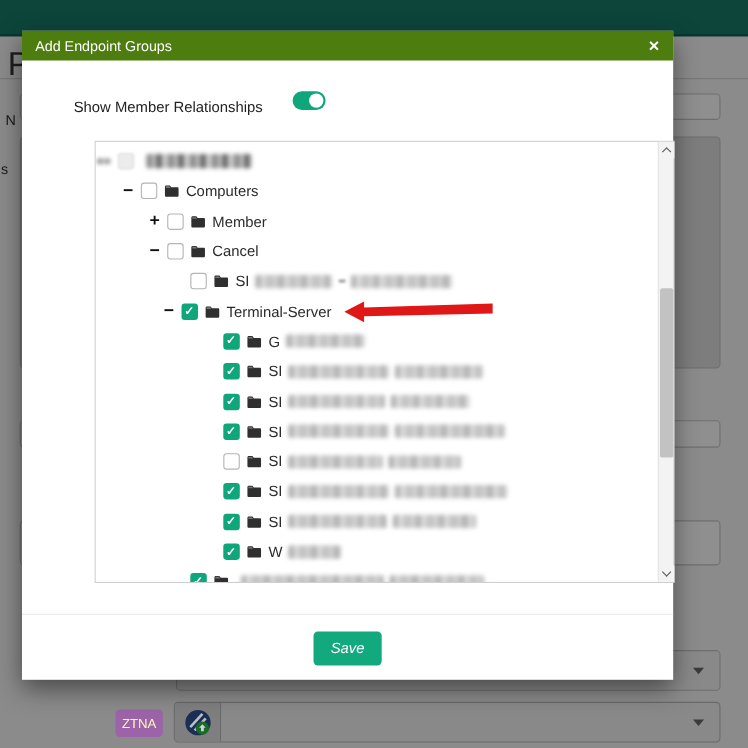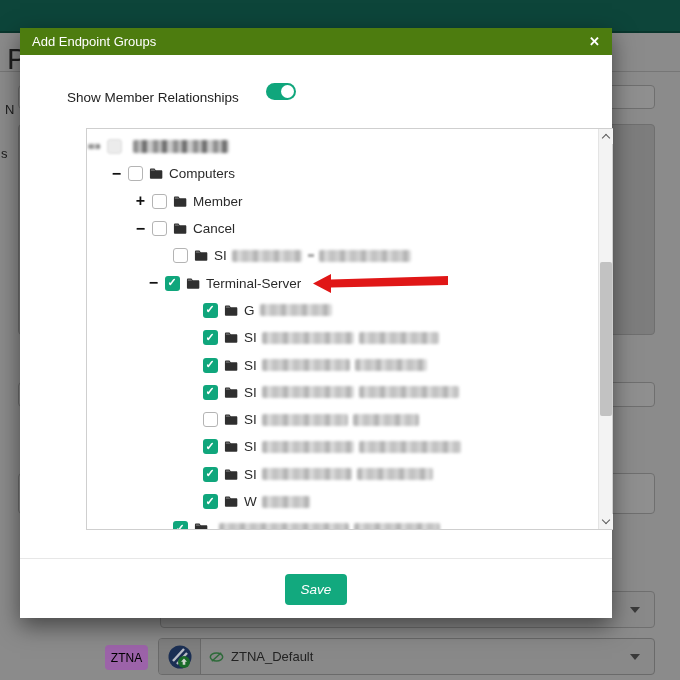--- a/index.html
+++ b/index.html
@@ -15,21 +15,21 @@
   .bg-label-s { position:absolute; left:1px; top:146px; font-size:13px; color:#1a1a1a; }
   .bg-field { position:absolute; border:1px solid #6f6f6f; border-radius:4px; background:#8f8f8f; }
   .bg-field-a { left:18px; top:85px;  width:637px; height:24px; }
   .bg-panel   { left:18px; top:124px; width:637px; height:211px; background:#7d7d7d; }
   .bg-field-b { left:18px; top:382px; width:637px; height:25px; }
   .bg-field-c { left:18px; top:473px; width:637px; height:41px; }
   .bg-field-d { left:160px; top:591px; width:495px; height:37px; background:#898989; }
   .caret { position:absolute; width:0; height:0; border-left:5px solid transparent; border-right:5px solid transparent; border-top:6px solid #3a3a3a; }
   .bg-field-d .caret { right:14px; top:15px; }
 
-  .ztna-badge { position:absolute; left:105px; top:645px; width:43px; height:25px; background:#9c63a9; border-radius:4px; color:#000000; font-size:12px; display:flex; align-items:center; justify-content:center; }
+  .ztna-badge { position:absolute; left:105px; top:645px; width:43px; height:25px; background:#9c63a9; border-radius:4px; color:#fef9c3; font-size:12px; display:flex; align-items:center; justify-content:center; }
   .ztna-select { position:absolute; left:158px; top:638px; width:497px; height:37px; border:1px solid #6a6a6a; border-radius:4px; background:#898989; }
   .ztna-iconcell { position:absolute; left:0; top:0; width:42px; height:35px; background:#7f7f7f; border-right:1px solid #6a6a6a; border-radius:3px 0 0 3px; display:flex; align-items:center; justify-content:center; }
   .ztna-value { position:absolute; left:50px; top:0; height:35px; display:flex; align-items:center; gap:7px; font-size:13px; color:#232323; }
   .ztna-select .caret { right:14px; top:15px; }
 
   
   .modal { position:absolute; left:20px; top:28px; width:592px; height:590px; background:#fff; box-shadow:0 8px 22px rgba(0,0,0,0.5); }
   .modal-header { position:absolute; left:0; top:0; width:100%; height:27px; background:#4d7c0f; display:flex; align-items:center; padding:0 12px; }
   .modal-title { color:#fff; font-size:13px; }
   .modal-close { margin-left:auto; color:#fff; font-size:13px; font-weight:bold; cursor:pointer; line-height:1; }
@@ -93,27 +93,20 @@
   <div class="ztna-select">
     <div class="ztna-iconcell">
       <svg width="26" height="26" viewBox="0 0 26 26">
         <circle cx="13" cy="13" r="11.5" fill="#1b2f54"></circle>
         <line x1="6" y1="17" x2="17" y2="5" stroke="#b9bdc6" stroke-width="2.4"></line>
         <line x1="10" y1="20" x2="20" y2="9" stroke="#b9bdc6" stroke-width="2.4"></line>
         <circle cx="17" cy="18" r="6" fill="#1a6b29"></circle>
         <path d="M17 14.5 l3 3.2 h-1.7 v3 h-2.6 v-3 H14 Z" fill="#cfd6cf"></path>
       </svg>
     </div>
-    <div class="ztna-value">
-      <svg width="15" height="12" viewBox="0 0 16 12">
-        <ellipse cx="8" cy="6" rx="6.6" ry="4.2" fill="none" stroke="#2e6b3a" stroke-width="1.6"></ellipse>
-        <line x1="3" y1="10.5" x2="13" y2="1.5" stroke="#2e6b3a" stroke-width="1.6"></line>
-      </svg>
-      <span>ZTNA_Default</span>
-    </div>
     <span class="caret"></span>
   </div>
 </div>
 
 <div class="modal">
   <div class="modal-header">
     <span class="modal-title">Add Endpoint Groups</span>
     <span class="modal-close">✕</span>
   </div>
 

